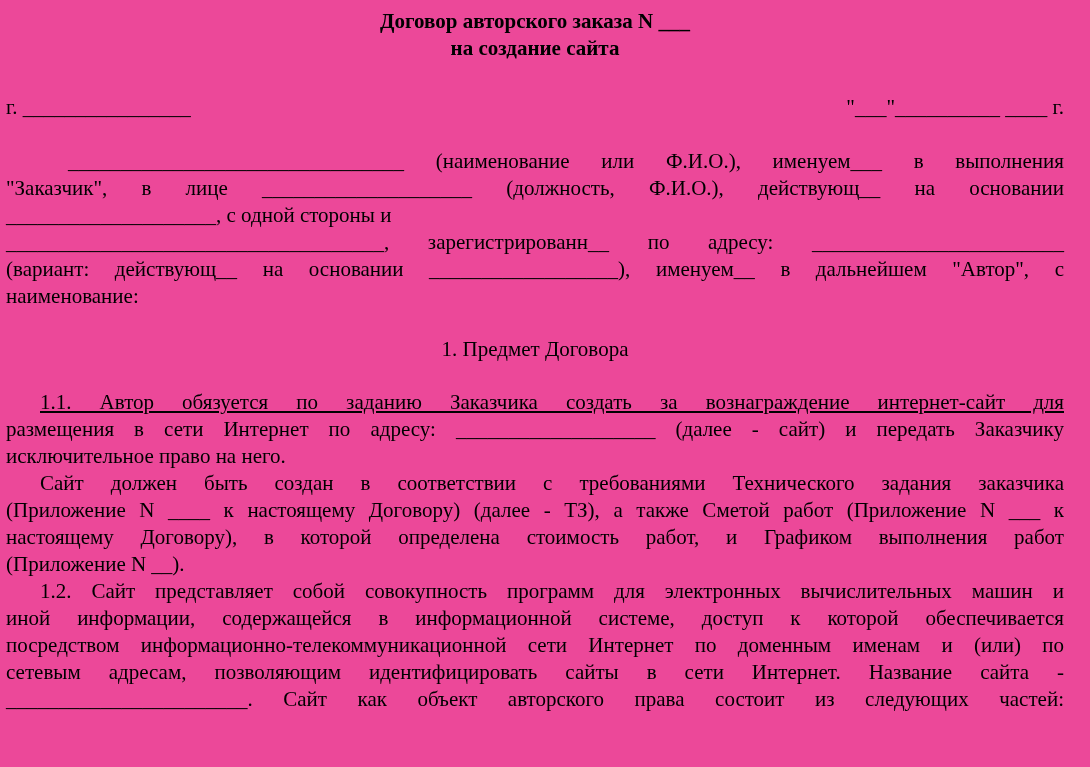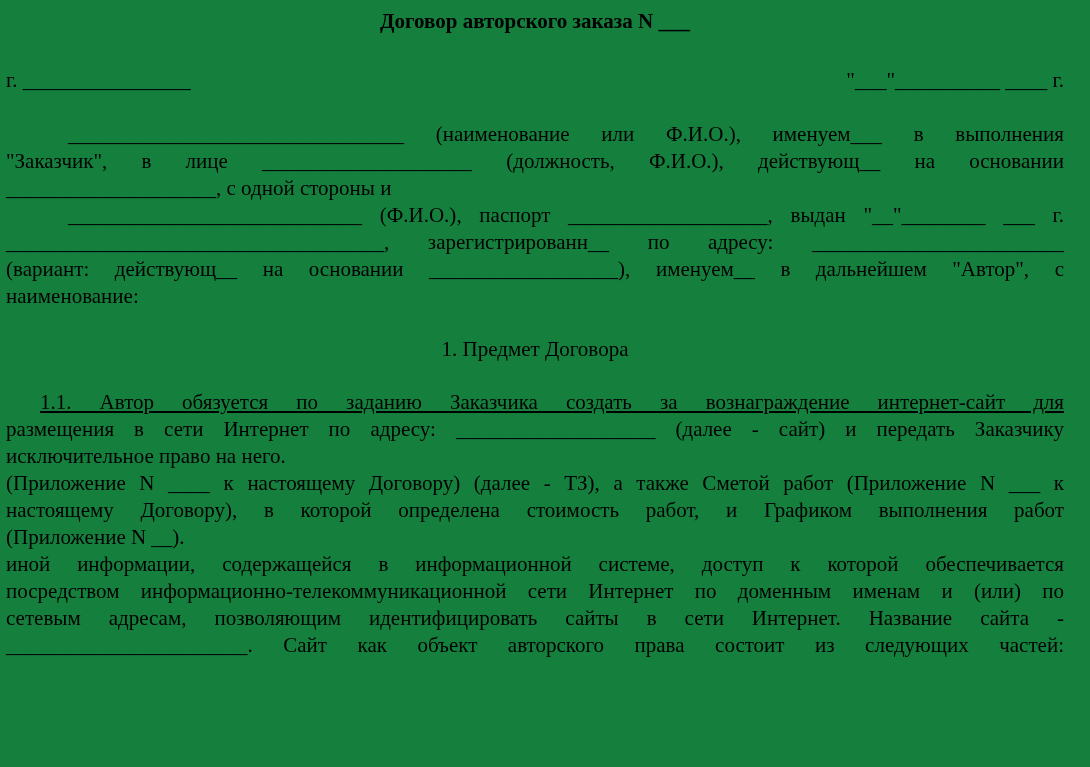--- a/index.html
+++ b/index.html
@@ -13,21 +13,21 @@
     overflow: hidden;
     color: #000000;
     font-family: "Liberation Serif", "DejaVu Serif", serif;
     font-size: 21px;
   }
   .page {
     box-sizing: border-box;
     width: 1090px;
     height: 767px;
     padding: 8px 26px 0 6px;
-    background: #15803d;
+    background: #ec4899;
   }
   .title {
     text-align: center;
     font-weight: bold;
     line-height: 27px;
     margin-bottom: 32px;
   }
   .dateline {
     display: flex;
     justify-content: space-between;
@@ -50,48 +50,50 @@
     text-align-last: justify;
   }
   .it { }
 </style>
 </head>
 <body style="background: rgb(255, 255, 255); color: rgb(0, 0, 0);">
 
 <div class="page">
   <div class="title">
     <div>Договор авторского заказа N ___</div>
+    <div>на создание сайта</div>
   </div>
   <div class="dateline">
     <span>г. ________________</span>
     <span>"___"__________ ____ г.</span>
   </div>
   <div>
       <div class="para">
         <div class="line just" style="text-indent: 62px;"><span>________________________________ </span><span class="it">(наименование или Ф.И.О.)</span><span>, именуем___ в выполнения</span></div>
         <div class="line just"><span>"Заказчик", в лице ____________________ </span><span class="it">(должность, Ф.И.О.)</span><span>, действующ__ на основании</span></div>
         <div class="line"><span>____________________, с одной стороны и</span></div>
       </div>
       <div class="para">
-        <div class="line just" style="text-indent: 62px;"><span>____________________________ </span><span class="it">(Ф.И.О.)</span><span>, паспорт ___________________, выдан "__"________ ___ г.</span></div>
         <div class="line just"><span>____________________________________, зарегистрированн__ по адресу: ________________________</span></div>
         <div class="line just"><span class="it">(вариант:</span><span> действующ__ на основании __________________), именуем__ в дальнейшем "Автор", с</span></div>
         <div class="line"><span>наименование:</span></div>
       </div>
       <div class="heading">1. Предмет Договора</div>
       <div class="para">
         <div class="line just" style="text-indent: 34px; text-decoration: underline;"><span>1.1. Автор обязуется по заданию Заказчика создать за вознаграждение интернет-сайт для</span></div>
         <div class="line just"><span>размещения в сети Интернет по адресу: ___________________ (далее - сайт) и передать Заказчику</span></div>
         <div class="line"><span>исключительное право на него.</span></div>
       </div>
       <div class="para">
+        <div class="line just" style="text-indent: 34px;"><span>Сайт должен быть создан в соответствии с требованиями Технического задания заказчика</span></div>
         <div class="line just"><span>(Приложение N ____ к настоящему Договору) (далее - ТЗ), а также Сметой работ (Приложение N ___ к</span></div>
         <div class="line just"><span>настоящему Договору), в которой определена стоимость работ, и Графиком выполнения работ</span></div>
         <div class="line"><span>(Приложение N __).</span></div>
       </div>
       <div class="para">
+        <div class="line just" style="text-indent: 34px;"><span>1.2. Сайт представляет собой совокупность программ для электронных вычислительных машин и</span></div>
         <div class="line just"><span>иной информации, содержащейся в информационной системе, доступ к которой обеспечивается</span></div>
         <div class="line just"><span>посредством информационно-телекоммуникационной сети Интернет по доменным именам и (или) по</span></div>
         <div class="line just"><span>сетевым адресам, позволяющим идентифицировать сайты в сети Интернет. Название сайта -</span></div>
         <div class="line just"><span>_______________________. Сайт как объект авторского права состоит из следующих частей:</span></div>
       </div>
     </div>
 </div>
 
 </body></html>

